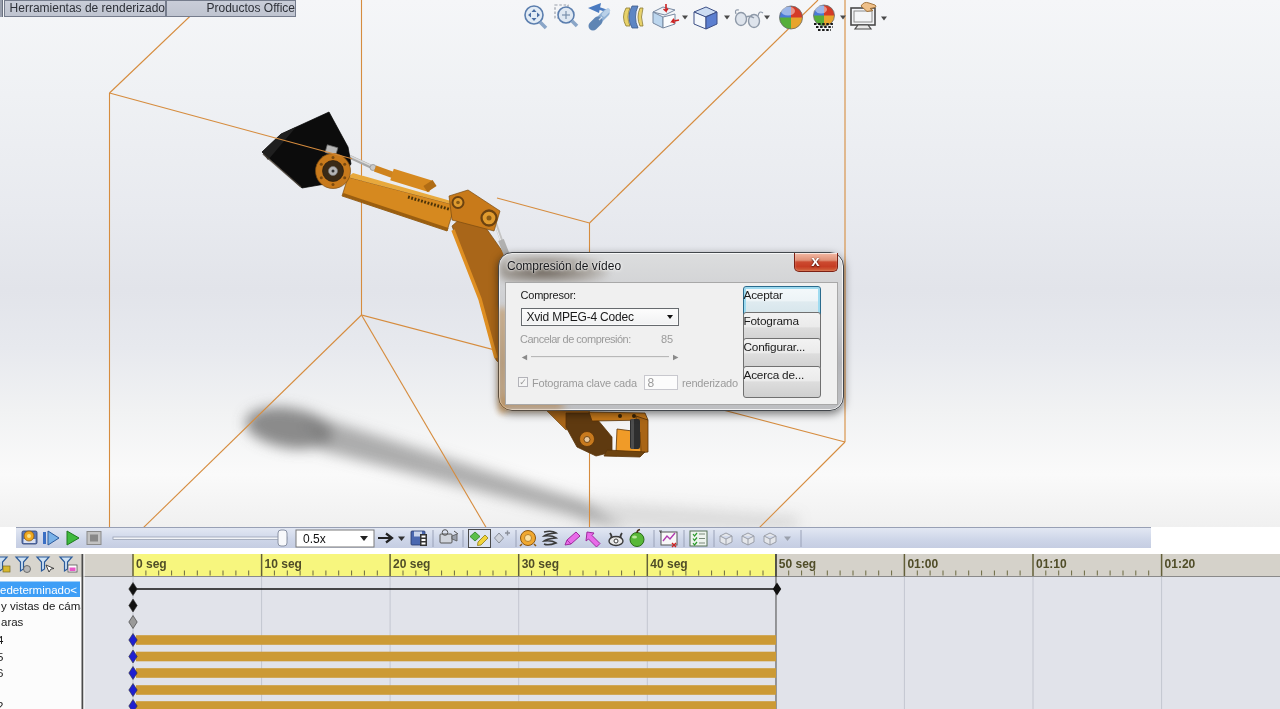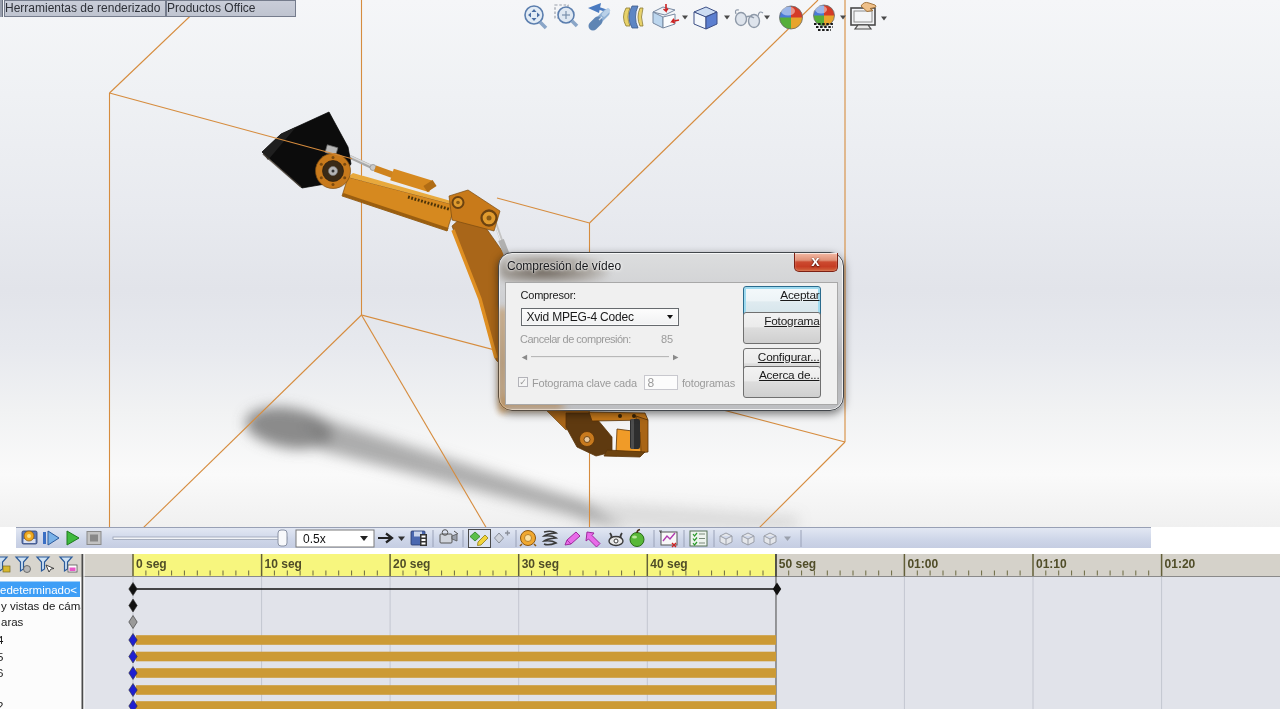--- a/index.html
+++ b/index.html
@@ -4,21 +4,21 @@
 <style>
 * { margin:0; padding:0; box-sizing:border-box; }
 html,body { width:1280px; height:709px; overflow:hidden; font-family:"Liberation Sans", sans-serif; }
 #stage { position:absolute; left:0; top:0; width:1280px; height:709px; background:#fff; }
 #viewport { position:absolute; left:0; top:0; width:1280px; height:527px;
   background:linear-gradient(180deg,#f5f6f8 0%,#eff1f4 18%,#e8eaef 40%,#e2e4ea 55%,#e7e9ee 66%,#f1f2f3 78%,#fafafa 90%,#f0f0f0 100%); }
 #vpsvg { position:absolute; left:0; top:0; }
 
 #tabs { position:absolute; left:0; top:0; height:17px; font-size:12px; color:#2e3138; }
 .tab { position:absolute; top:0; height:17px; background:linear-gradient(180deg,#c9cdd8,#bfc4d0);
-  border:1px solid #757c8c; text-align:left; line-height:15px; }
+  border:1px solid #757c8c; text-align:right; line-height:15px; }
 #tabedge { position:absolute; left:0; top:0; width:3px; height:17px; background:#9aa0ae; border-right:1px solid #6b7280; }
 
 #dlg { position:absolute; left:498px; top:251.5px; width:345.5px; height:159px;
   border:1px solid #42464b; border-radius:14px;
   background:linear-gradient(180deg,#dcddde 0%,#cacbce 40%,#b4b5b9 70%,#bebfc2 100%);
   box-shadow:0 3px 9px rgba(0,0,0,0.5), inset 0 0 0 1px rgba(255,255,255,0.75); }
 #dlgtitle { position:absolute; left:8px; top:6px; font-size:12px; color:#15161a; white-space:nowrap;
   text-shadow:0 0 4px #fff, 0 0 2px #fff; }
 #dsmudge1 { position:absolute; left:0px; top:1px; width:110px; height:28px; border-radius:10px;
   background:radial-gradient(ellipse at 40% 60%, rgba(55,42,28,0.66), rgba(95,80,62,0.30) 55%, transparent 78%); filter:blur(3px); }
@@ -35,21 +35,21 @@
 #dcontent { position:absolute; left:6px; top:29px; width:332.5px; height:123px;
   background:#f0f0f0; border:1px solid rgba(80,80,80,0.45); font-size:11px; letter-spacing:-0.2px; color:#1a1a1a; }
 .dgray { color:#9b9b9b; }
 #combo { position:absolute; left:14.5px; top:25px; width:158.5px; height:18.5px;
   border:1px solid #666a6e; background:linear-gradient(180deg,#fdfdfd,#f0f1f2);
   box-shadow:inset 0 0 0 1px #fafafa; font-size:12px; line-height:17px; padding-left:5px; }
 #combo .arr { position:absolute; right:5px; top:6px; width:0; height:0;
   border-left:3.5px solid transparent; border-right:3.5px solid transparent; border-top:4.5px solid #111; }
 .dbtn { position:absolute; left:236.5px; width:78px; height:32px; border:1px solid #707070; border-radius:3px;
   background:linear-gradient(180deg,#f2f2f2 0%,#ebebeb 45%,#dddddd 50%,#cfcfcf 100%);
-  font-size:11.8px; text-align:right; line-height:16px; color:#1a1a1a;text-decoration:underline; }
+  font-size:11.8px; text-align:left; line-height:16px; color:#1a1a1a; }
 #btnok { border-color:#2a6b8d; box-shadow:inset 0 0 0 2px #9fdbf0;
   background:linear-gradient(180deg,#f4f9fb 0%,#edf4f7 45%,#dfebf0 50%,#d4e4ea 100%); }
 #chk { position:absolute; left:12px; top:94px; width:10px; height:10px; border:1px solid #b3b3b9;
   background:#f5f5f5; color:#9a9a9a; font-size:9px; line-height:9px; text-align:center; }
 #numfield { position:absolute; left:137.5px; top:92px; width:34px; height:15.5px; border:1px solid #c8c8ce;
   background:#fcfcfc; color:#9b9b9b; font-size:12px; line-height:14px; padding-left:3px; }
 
 #mtoolbar { position:absolute; left:0; top:527px; width:1135px; height:21px;
   background:linear-gradient(180deg,#e2e7f3 0%,#cdd5e8 60%,#c5cde2 100%);
   border-top:1px solid #98a0b5;margin-left:16px; }
@@ -260,24 +260,24 @@
       <div class="dgray" style="position:absolute;left:14px;top:50px;letter-spacing:-0.5px;">Cancelar de compresión:</div>
       <div class="dgray" style="position:absolute;left:124px;top:50px;margin-left:31px;">85</div>
       <div id="slider" style="position:absolute;left:14px;top:69px;width:160px;height:10px;">
         <span style="position:absolute;left:0;top:0;color:#8a8a8a;font-size:9px;line-height:10px;">◄</span>
         <span style="position:absolute;right:0;top:0;color:#8a8a8a;font-size:9px;line-height:10px;">►</span>
         <span style="position:absolute;left:11px;right:11px;top:4px;height:2px;background:#e8e8e8;border-top:1px solid #b8b8b8;"></span>
       </div>
       <div id="chk">✓</div>
       <div class="dgray" style="position:absolute;left:26px;top:94px;">Fotograma clave cada</div>
       <div id="numfield">8</div>
-      <div class="dgray" style="position:absolute;left:176px;top:94px;">fotogramas</div>
+      <div class="dgray" style="position:absolute;left:176px;top:94px;">renderizado</div>
       <div class="dbtn" id="btnok" style="top:3.5px;">Aceptar</div>
       <div class="dbtn" style="top:29px;">Fotograma</div>
-      <div class="dbtn" style="top:65px;">Configurar...</div>
+      <div class="dbtn" style="top:55px;">Configurar...</div>
       <div class="dbtn" style="top:83px;">Acerca de...</div>
     </div>
   </div>
   <div id="mtoolbar">
   <svg width="1280" height="21" viewBox="0 0 1280 21">
 
     <g>
           <rect x="6" y="3" width="15" height="13" rx="1.5" fill="#5a77b8" stroke="#2c3c6a" stroke-width="0.8"></rect>
       <rect x="7.5" y="11" width="12" height="4" fill="#d8dff0"></rect>
       <circle cx="13" cy="8" r="5" fill="#f0a820" stroke="#8a5a10" stroke-width="0.8"></circle>

